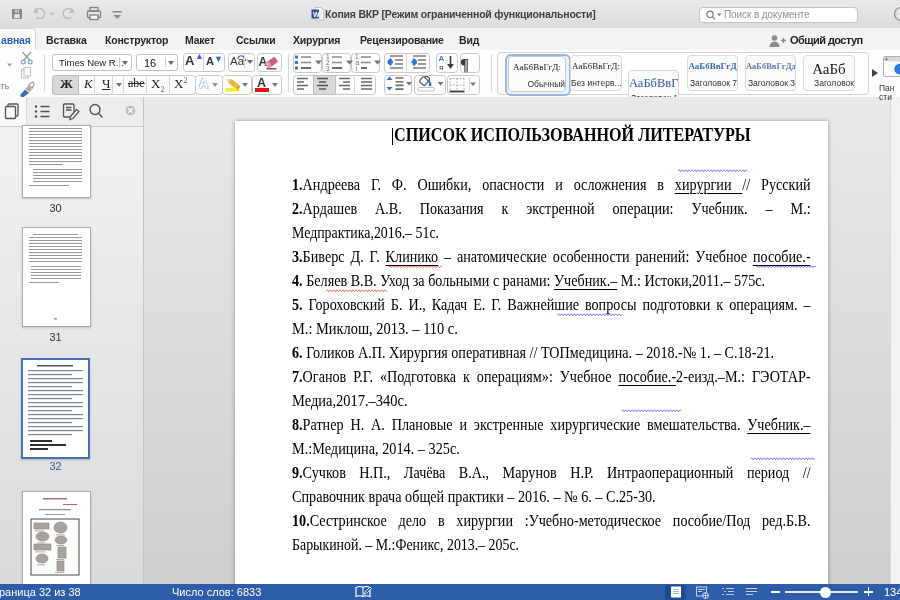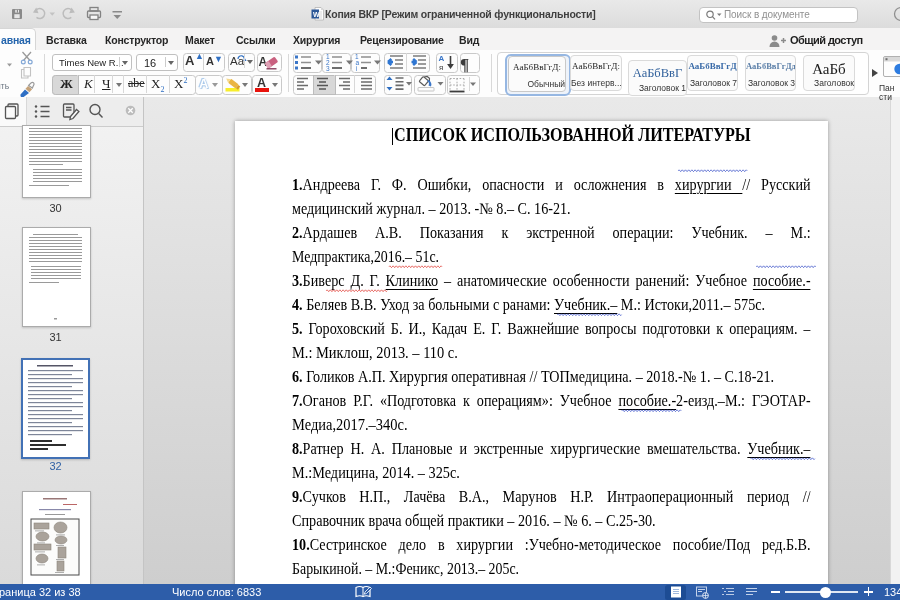--- a/index.html
+++ b/index.html
@@ -327,21 +327,21 @@
   <div style="position:absolute;left:497px;top:2px;width:370px;height:41px;background:#fff;border:1px solid #d4d4d4;border-radius:4px;"></div>
   <div style="position:absolute;left:505px;top:3.5px;width:62px;height:38px;border:2px solid #96b7e2;border-radius:6px;background:#eef3fa;"></div>
   <div class="scard" style="left:508px;top:6px;width:56px;background:#fbfbfb;border-color:#c9c9c9;">
     <div class="ssamp" style="font-size:9px;">АаБбВвГгД:</div>
     <div class="slab">Обычный</div>
   </div>
   <div class="scard" style="left:570px;top:5px;width:50px;">
     <div class="ssamp" style="font-size:9px;">АаБбВвГгД:</div>
     <div class="slab">Без интерв...</div>
   </div>
-  <div class="scard" style="left:628px;top:10px;width:49px;padding-left:8px;">
+  <div class="scard" style="left:628px;top:20px;width:49px;">
     <div class="ssamp" style="font-size:12.5px;color:#33629c;">АаБбВвГ</div>
     <div class="slab">Заголовок 1</div>
   </div>
   <div class="scard" style="left:687px;top:5px;width:49px;">
     <div class="ssamp" style="font-size:9px;color:#3a6ba8;font-weight:bold;">АаБбВвГгД</div>
     <div class="slab">Заголовок 7</div>
   </div>
   <div class="scard" style="left:745px;top:5px;width:49px;">
     <div class="ssamp" style="font-size:8.5px;color:#5b7fa8;font-weight:bold;">АаБбВвГгДд</div>
     <div class="slab">Заголовок 3</div>
@@ -484,21 +484,20 @@
           <rect x="14" y="72.5" width="8" height="0.8" fill="#9a9a9a"></rect>
           <rect x="32" y="80" width="9" height="0.8" fill="#9a9a9a"></rect>
         </svg>
     </div>
   </div>
   <div id="page">
     <div id="doctitle" style="transform:scaleX(0.85)">СПИСОК ИСПОЛЬЗОВАННОЙ ЛИТЕРАТУРЫ</div>
     <div id="cursor"></div>
     <div id="doctext">
       <div class="ln j"><b>1.</b>Андреева Г. Ф. Ошибки, опасности и осложнения в <span class="ul"><span class="wb">хирургии </span></span> // Русский</div>
-      <div class="ln"><span class="sq" style="transform:scaleX(0.885)">медицинский журнал. – 2013. -№ 8.– С. 16-21.</span></div>
       <div class="ln j"><b>2.</b>Ардашев А.В. Показания к экстренной операции: Учебник. – М.:</div>
       <div class="ln"><span class="sq" style="transform:scaleX(0.867)">Медпрактика,2016.– 51с.</span></div>
       <div class="ln j"><b>3.</b>Биверс Д. Г. <span class="ul"><span class="wr">Клинико</span></span> – анатомические особенности ранений: Учебное <span class="ul"><span class="wb">пособие.-</span></span></div>
       <div class="ln"><span class="sq" style="transform:scaleX(0.885)"><b>4.</b> Беляев В.В. Уход за больными с ранами: <span class="ul"><span class="wb">Учебник.–</span></span> М.: Истоки,2011.– 575с.</span></div>
       <div class="ln j"><b>5.</b> Гороховский Б. И., Кадач Е. Г. Важнейшие вопросы подготовки к операциям. –</div>
       <div class="ln"><span class="sq" style="transform:scaleX(0.901)">М.: Миклош, 2013. – 110 с.</span></div>
       <div class="ln"><span class="sq" style="transform:scaleX(0.884)"><b>6.</b> Голиков А.П. Хирургия оперативная // ТОПмедицина. – 2018.-№ 1. – С.18-21.</span></div>
       <div class="ln j"><b>7.</b>Оганов Р.Г. «Подготовка к операциям»: Учебное <span class="ul"><span class="wb">пособие.-</span></span>2-еизд.–М.: ГЭОТАР-</div>
       <div class="ln"><span class="sq" style="transform:scaleX(0.904)">Медиа,2017.–340с.</span></div>
       <div class="ln j"><b>8.</b>Ратнер Н. А. Плановые и экстренные хирургические вмешательства. <span class="ul"><span class="wb">Учебник.–</span></span></div>

